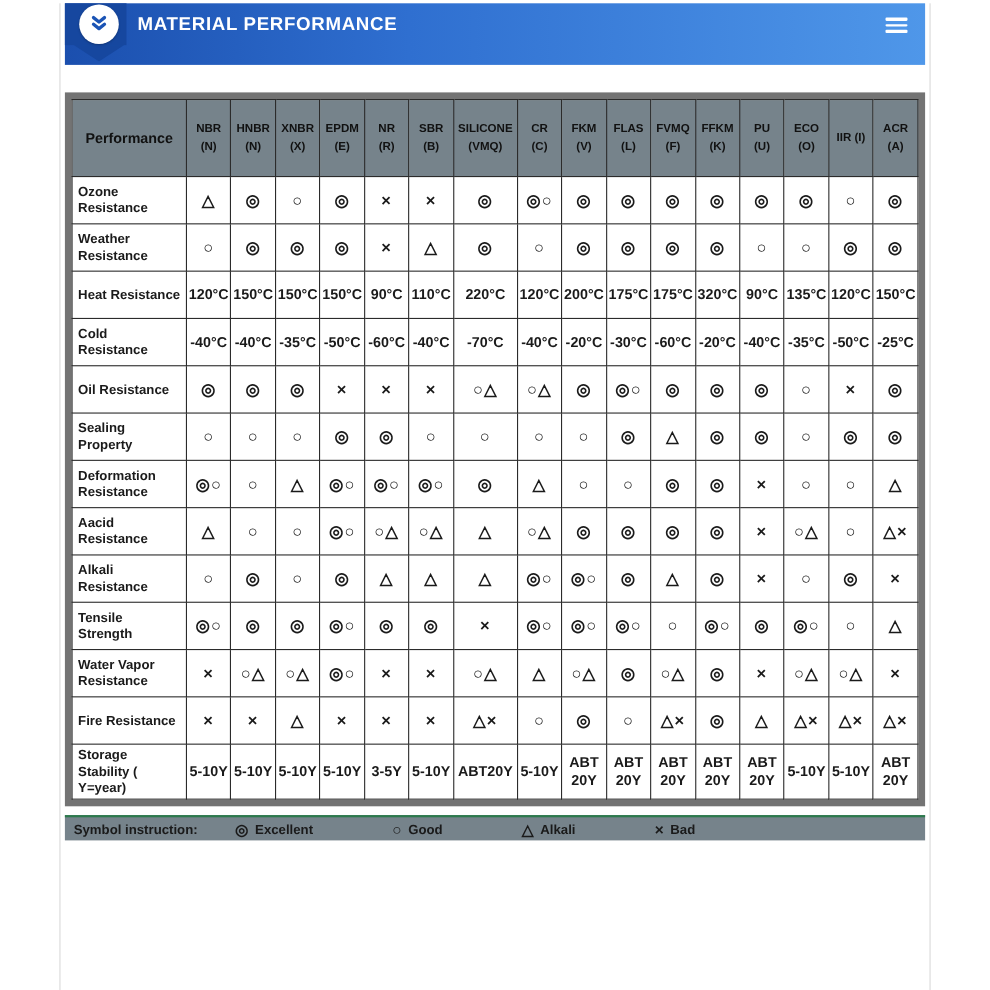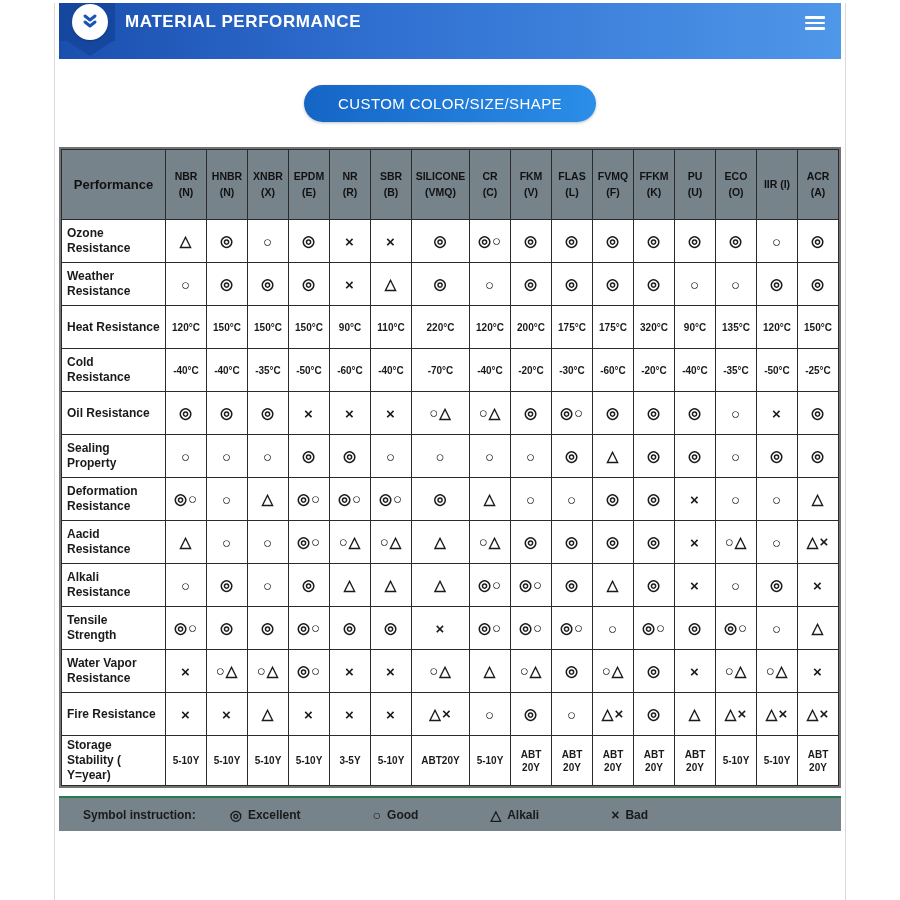--- a/index.html
+++ b/index.html
@@ -46,42 +46,42 @@
   .hamburger span { display:block; height:2.5px; background:#fff; margin-bottom:3px; border-radius:1px; }
   
   .pill {
     margin:26px auto 0; width:292px; height:37px; border-radius:19px;
     background:linear-gradient(90deg,#1565c5,#2b8ee8);
     color:#fff; font-size:15px; letter-spacing:.4px;
     display:flex; align-items:center; justify-content:center;
     box-shadow:0 1px 3px rgba(0,0,0,.25); cursor:pointer;
   }
   
-  .table-wrap { margin-top:25px; border:2px solid #737373; }
+  .table-wrap { margin-top:25px; border:6px solid #737373; }
   table { width:100%; border-collapse:collapse; table-layout:fixed; }
   th, td { border:1px solid #2b2b2b; padding:0; }
   thead th {
     background:#76838b; height:70px; font-size:10.5px; font-weight:bold;
     color:#111; text-align:center; line-height:1.5;
   }
   thead th.perf { font-size:13px; }
   tbody tr { height:43px;padding-left:24px; }
   tbody tr.tall { height:50px; }
   tbody th.rowlabel {
     text-align:left; padding:2px 5px; font-size:12px; font-weight:bold;
     background:#fff; line-height:1.25;
   }
   td { text-align:center; font-weight:bold; background:#fff; }
   td.sym { font-size:15px; letter-spacing:1px; }
-  td.txt { font-size:10px; line-height:1.3; }
+  td.txt { font-size:13px; line-height:1.3; }
   
   .legend {
-    margin-top:8px; height:35px; background:#76838b;
+    margin-top:8px; height:23px; background:#76838b;
     border-top:2px solid #2c7a4c;
-    display:flex; align-items:center; padding:0 24px;
+    display:flex; align-items:center; padding:0 8px;
   }
   .legend .legend-title { font-size:12px; font-weight:bold; margin-right:34px; }
   .legend .legend-item { display:flex; align-items:center; margin-right:72px; }
   .legend .legend-sym { font-size:14px; font-weight:bold; margin-right:6px; }
   .legend .legend-label { font-size:12px; font-weight:bold; }
 </style>
 </head>
 <body>
 
 <div class="content">
@@ -96,21 +96,20 @@
       </svg>
     </div>
     <div class="topbar-title">MATERIAL PERFORMANCE</div>
     <div class="hamburger">
       <span></span>
         <span></span>
         <span style="margin-bottom:0"></span>
     </div>
   </div>
 
-  <div class="pill">CUSTOM COLOR/SIZE/SHAPE</div>
 
   <div class="table-wrap">
     <table>
       <colgroup>
           <col style="width: 104px;">
           <col>
           <col>
           <col>
           <col>
           <col>

